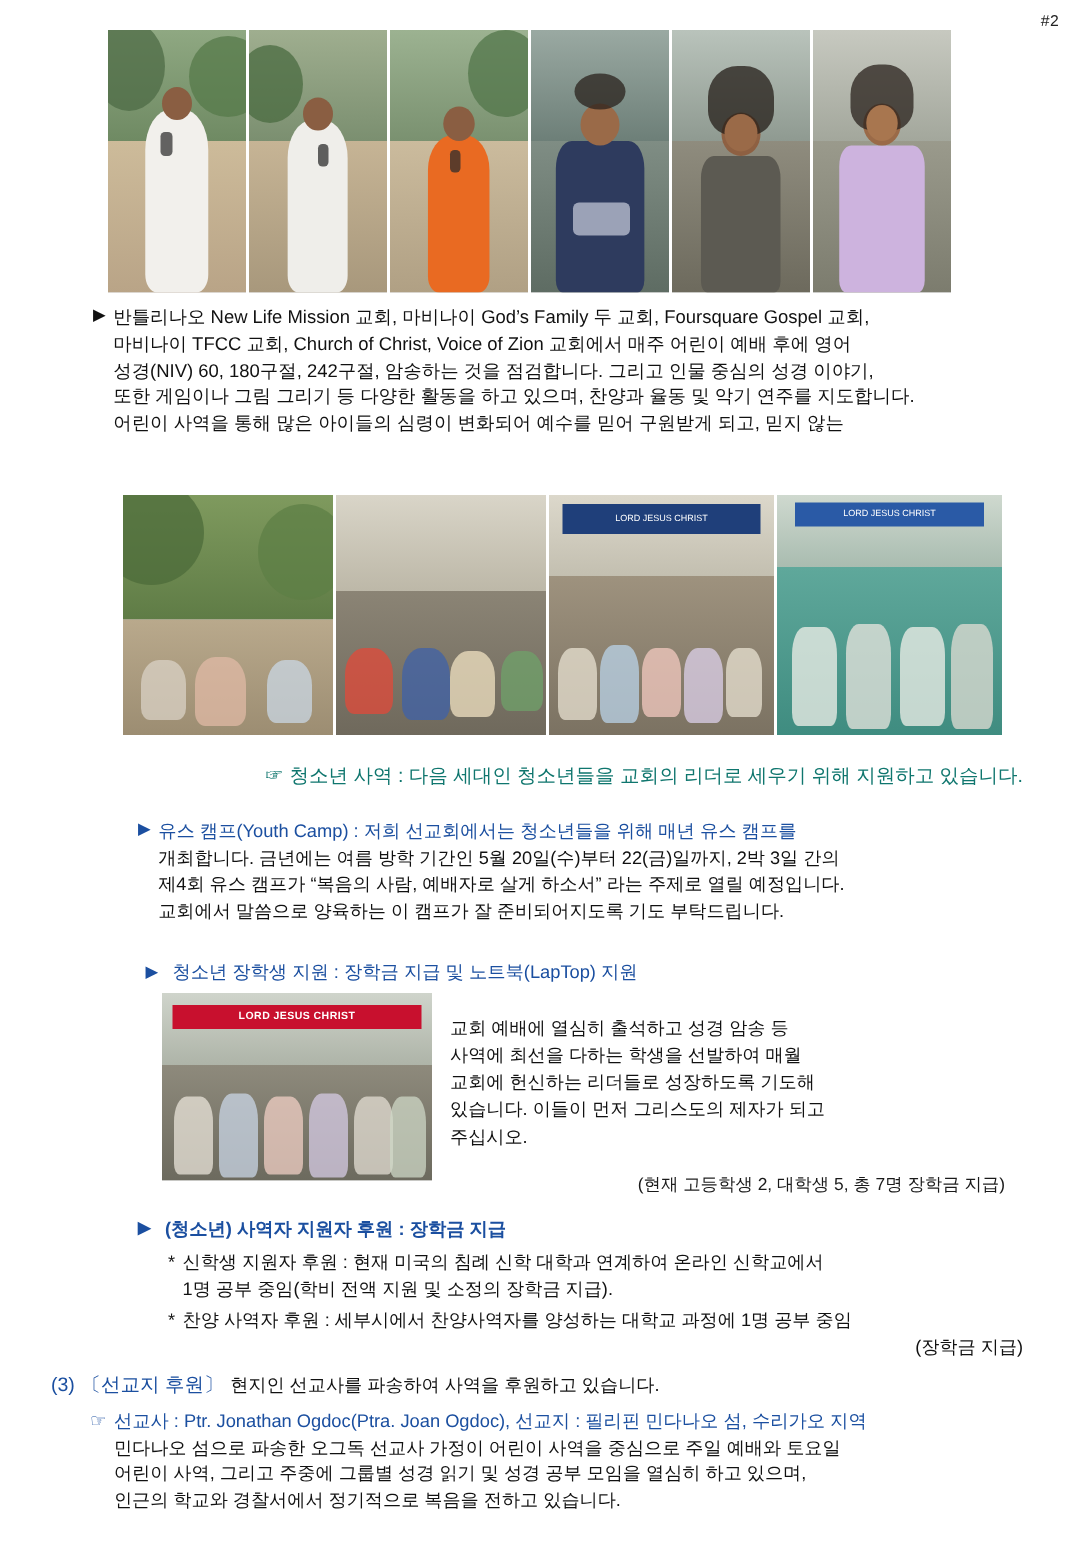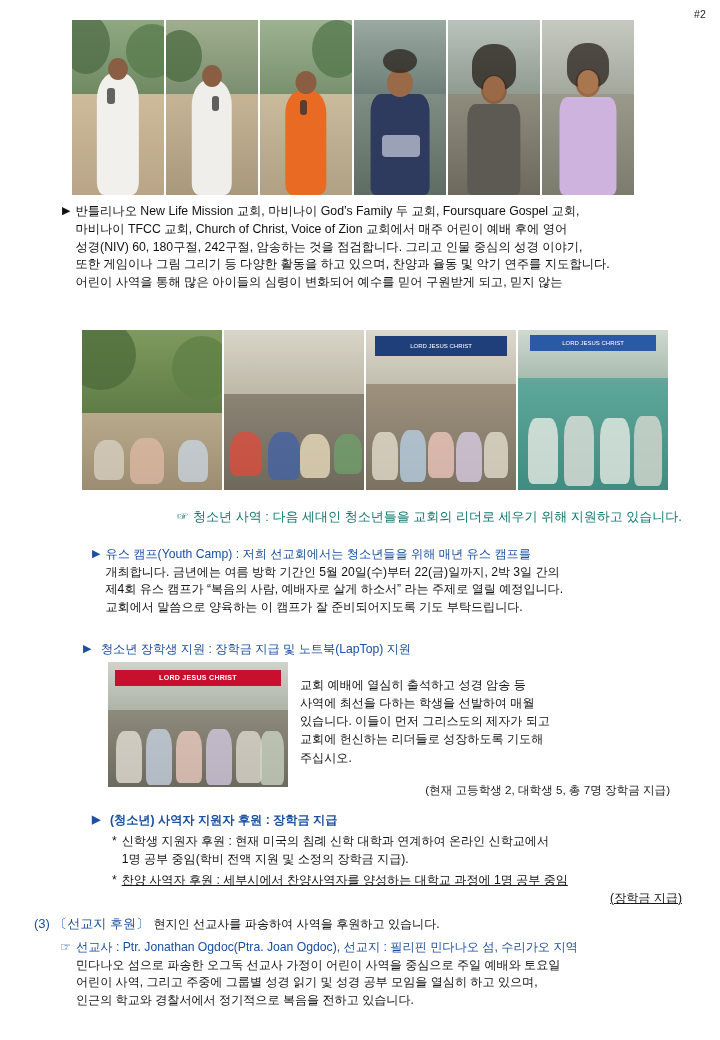--- a/index.html
+++ b/index.html
@@ -242,42 +242,42 @@
       <span class="marker-tri blue" style="margin-right:5px;">▶</span>
       <div style="flex:1;">
         <div class="lvl2">유스 캠프(Youth Camp) : 저희 선교회에서는 청소년들을 위해 매년 유스 캠프를</div>
         <div class="body-txt">개최합니다. 금년에는 여름 방학 기간인 5월 20일(수)부터 22(금)일까지, 2박 3일 간의</div>
         <div class="body-txt">제4회 유스 캠프가 “복음의 사람, 예배자로 살게 하소서” 라는 주제로 열릴 예정입니다.</div>
         <div class="body-txt">교회에서 말씀으로 양육하는 이 캠프가 잘 준비되어지도록 기도 부탁드립니다.</div>
       </div>
     </div>
   </div>
 
-  <div class="block" style="left:83px; top:636px; width:580px;">
+  <div class="block" style="left:97px; top:636px; width:580px;">
     <span class="marker-tri blue" style="margin-right:5px;">▶</span>
     <span class="lvl2">청소년 장학생 지원 : 장학금 지급 및 노트북(LapTop) 지원</span>
   </div>
 
   <div class="photo" style="position:absolute; left:108px; top:662px; width:180px; height:125px;">
     <div class="sky" style="background:linear-gradient(#cfd4cb,#aeb4a8);height:38%;"></div>
     <div class="ground" style="background:linear-gradient(#8e8a7c,#6c6a5e);height:62%;"></div>
     <div class="banner">LORD JESUS CHRIST</div>
     <div class="blob" style="left:8px;bottom:4px;width:26px;height:52px;background:#e9e4da;border-radius:32% 32% 14% 14%;"></div>
     <div class="blob" style="left:38px;bottom:2px;width:26px;height:56px;background:#c9d6e6;border-radius:32% 32% 14% 14%;"></div>
     <div class="blob" style="left:68px;bottom:4px;width:26px;height:52px;background:#f0cfc4;border-radius:32% 32% 14% 14%;"></div>
     <div class="blob" style="left:98px;bottom:2px;width:26px;height:56px;background:#d6cbe4;border-radius:32% 32% 14% 14%;"></div>
     <div class="blob" style="left:128px;bottom:4px;width:26px;height:52px;background:#e3ded3;border-radius:32% 32% 14% 14%;"></div>
     <div class="blob" style="left:152px;bottom:2px;width:24px;height:54px;background:#cdd7c6;border-radius:32% 32% 14% 14%;"></div>
   </div>
 
   <div class="side-text" style="left:300px; top:660px; width:370px;">
     <div>교회 예배에 열심히 출석하고 성경 암송 등</div>
     <div>사역에 최선을 다하는 학생을 선발하여 매월</div>
+    <div>교회에 헌신하는 리더들로 성장하도록 기도해</div>
     <div>있습니다. 이들이 먼저 그리스도의 제자가 되고</div>
-    <div>교회에 헌신하는 리더들로 성장하도록 기도해</div>
     <div>주십시오.</div>
   </div>
 
   <div class="block right-note" style="left:330px; top:782px; width:340px;">
     <span>(현재 고등학생 2, 대학생 5, 총 7명 장학금 지급)</span>
   </div>
 
   <div class="block" style="left:92px; top:807px; width:580px;font-weight:bold;">
     <span class="marker-tri blue" style="margin-right:5px;">▶</span>
     <span class="lvl2">(청소년) 사역자 지원자 후원 : 장학금 지급</span>
@@ -289,21 +289,21 @@
       <div style="flex:1;">
         <div class="body-txt">신학생 지원자 후원 : 현재 미국의 침례 신학 대학과 연계하여 온라인 신학교에서</div>
         <div class="body-txt">1명 공부 중임(학비 전액 지원 및 소정의 장학금 지급).</div>
       </div>
     </div>
   </div>
 
   <div class="block" style="left:112px; top:872px; width:570px;">
     <div style="display:flex;">
       <span class="body-txt" style="margin-right:5px;">*</span>
-      <div style="flex:1;text-decoration:underline;">
+      <div style="flex:1;">
         <div class="body-txt">찬양 사역자 후원 : 세부시에서 찬양사역자를 양성하는 대학교 과정에 1명 공부 중임</div>
         <div class="body-txt" style="text-align:right;">(장학금 지급)</div>
       </div>
     </div>
   </div>
 
   <div class="block" style="left:34px; top:911px; width:650px;">
     <span class="lvl1">(3)</span>
     <span class="lvl1">〔선교지 후원〕</span>
     <span class="body-txt">현지인 선교사를 파송하여 사역을 후원하고 있습니다.</span>

